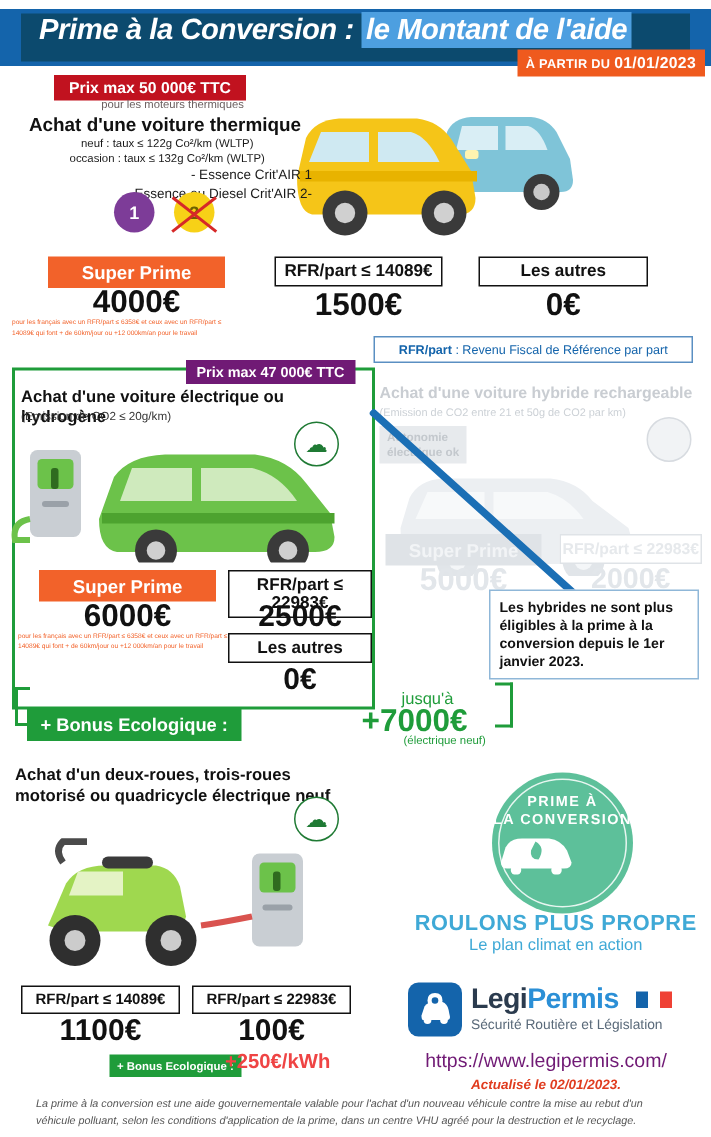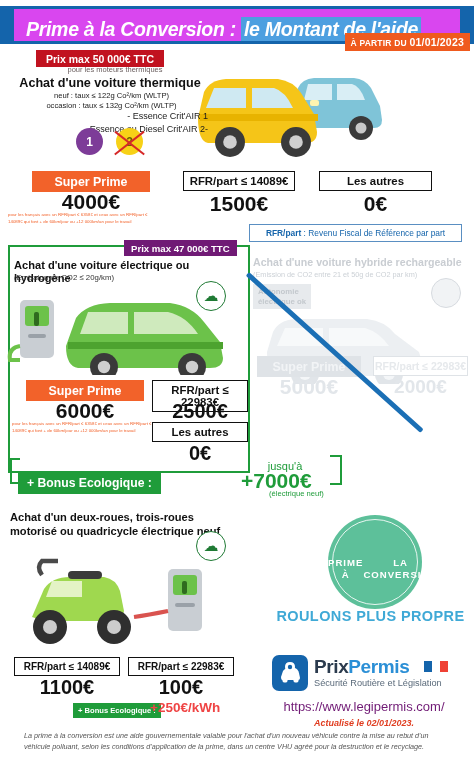--- a/index.html
+++ b/index.html
@@ -11,22 +11,22 @@
   }
   .page { position: relative; width: 474px; height: 758px; background:#fff; }
 
   
   .header-band {
     position: absolute; left: 0; top: 6px; width: 474px; height: 38px;
     background: #1464ab;
   }
   .header-inner {
     position: absolute; left: 14px; top: 9px; width: 446px; height: 32px;
-    background: #d946ef;
-    display: flex; align-items: flex-end; padding-left: 12px;
+    background: #0c4a6e;
+    display: flex; align-items: flex-start; padding-left: 12px;
   }
   .header-title {
     font-size: 19.5px; font-weight: bold; font-style: italic;
     color: #ffffff; letter-spacing: -0.3px; white-space: nowrap;
   }
   .header-title .hl {
     background: #4d9fe0; color: #ffffff; padding: 1px 3px;
   }
   .date-badge {
     position: absolute; right: 4px; top: 33px;
@@ -258,21 +258,21 @@
   }
   .bonus-amt2 {
     position: absolute; left: 150px; top: 700px;
     font-size: 13.5px; font-weight: bold; color: #ef4444;
   }
 
   
   .pac-circle {
     position: absolute; left: 328px; top: 515px; width: 94px; height: 94px;
     border-radius: 50%; background: #5dc09a;
-    display: flex; flex-direction: row; align-items: center;
+    display: flex; flex-direction: column; 
     justify-content: flex-start; padding-top: 14px;
   }
   .pac-ring {
     position: absolute; left: 332px; top: 519px; width: 86px; height: 86px;
     border-radius: 50%; border: 1.5px solid #ffffff; opacity:.85;
   }
   .pac-t1 {
     font-size: 9.6px; font-weight: bold; color:#fff; letter-spacing: 1px;
     text-align:center; line-height: 1.25;
   }
@@ -398,20 +398,21 @@
         <circle cx="44" cy="68" r="6" fill="#f4f6f8"></circle>
       <circle cx="128" cy="68" r="14" fill="#e1e5e9"></circle>
         <circle cx="128" cy="68" r="6" fill="#f4f6f8"></circle>
     </svg>
     <div class="hy-sp">Super Prime</div>
     <div class="hy-amt">5000€</div>
     <div class="hy-box">RFR/part ≤ 22983€</div>
     <div class="hy-amt2">2000€</div>
   </div>
   <div class="strike-line"></div>
+  <div class="hy-callout">Les hybrides ne sont plus éligibles à la prime à la conversion depuis le 1er janvier 2023.</div>
 
   <div class="green-block"></div>
   <div class="prix-max-green">Prix max 47 000€ TTC</div>
   <div class="elec-title">Achat d'une voiture électrique ou hydrogène</div>
   <div class="elec-sub">(Emission de CO2 ≤ 20g/km)</div>
   <div class="ecolabel e1">☁</div>
 
   <svg class="green-ev" viewBox="0 0 230 85">
     <path d="M60 56 L70 28 Q80 14 104 13 L164 13 Q186 16 198 32 L214 52 L217 68 Q217 78 204 78 L72 78 Q60 76 60 56 Z" fill="#6cc24a"></path>
     <path d="M82 22 L122 22 L122 44 L74 44 Z" fill="#cfeabd"></path>
@@ -477,31 +478,32 @@
     <div class="pac-t1">LA CONVERSION</div>
     <svg width="58" height="30" viewBox="0 0 58 30">
       <path d="M6 22 L9 12 Q12 6 20 6 L38 6 Q46 7 50 14 L53 22 Q53 26 48 26 L10 26 Q6 26 6 22 Z" fill="#ffffff"></path>
       <circle cx="16" cy="27" r="3.5" fill="#ffffff"></circle>
         <circle cx="43" cy="27" r="3.5" fill="#ffffff"></circle>
       <path d="M29 8 Q36 12 31 20 Q25 20 26 14 Z" fill="#5dc09a"></path>
     </svg>
   </div>
   <div class="pac-ring"></div>
   <div class="roulons">ROULONS PLUS PROPRE</div>
+  <div class="plan-climat">Le plan climat en action</div>
 
   <div class="lp-logo">
     <svg width="26" height="24" viewBox="0 0 26 24">
       <path d="M4 16 L6 10 Q8 7 12 7 L18 7 Q21 8 22 12 L23 17 Q23 19 21 19 L5 19 Q4 19 4 16 Z" fill="#ffffff"></path>
       <circle cx="8" cy="19" r="2.6" fill="#ffffff"></circle>
         <circle cx="19" cy="19" r="2.6" fill="#ffffff"></circle>
       <path d="M13 1 Q18 1 18 6 Q18 10 13 14 Q8 10 8 6 Q8 1 13 1 Z" fill="#ffffff"></path>
       <circle cx="13" cy="6" r="2.2" fill="#1464ab"></circle>
     </svg>
   </div>
-  <div class="lp-name"><span>Prix</span><span class="p">Permis</span></div>
+  <div class="lp-name"><span>Legi</span><span class="p">Permis</span></div>
   <div class="lp-flag">
     <i style="background:#1464ab"></i>
       <i style="background:#ffffff"></i>
       <i style="background:#ef4135"></i>
   </div>
   <div class="lp-sub">Sécurité Routière et Législation</div>
   <div class="url">https://www.legipermis.com/</div>
   <div class="actualise">Actualisé le 02/01/2023.</div>
 
   <div class="footer">La prime à la conversion est une aide gouvernementale valable pour l'achat d'un nouveau véhicule contre la mise au rebut d'un véhicule polluant, selon les conditions d'application de la prime, dans un centre VHU agréé pour la destruction et le recyclage.</div>

